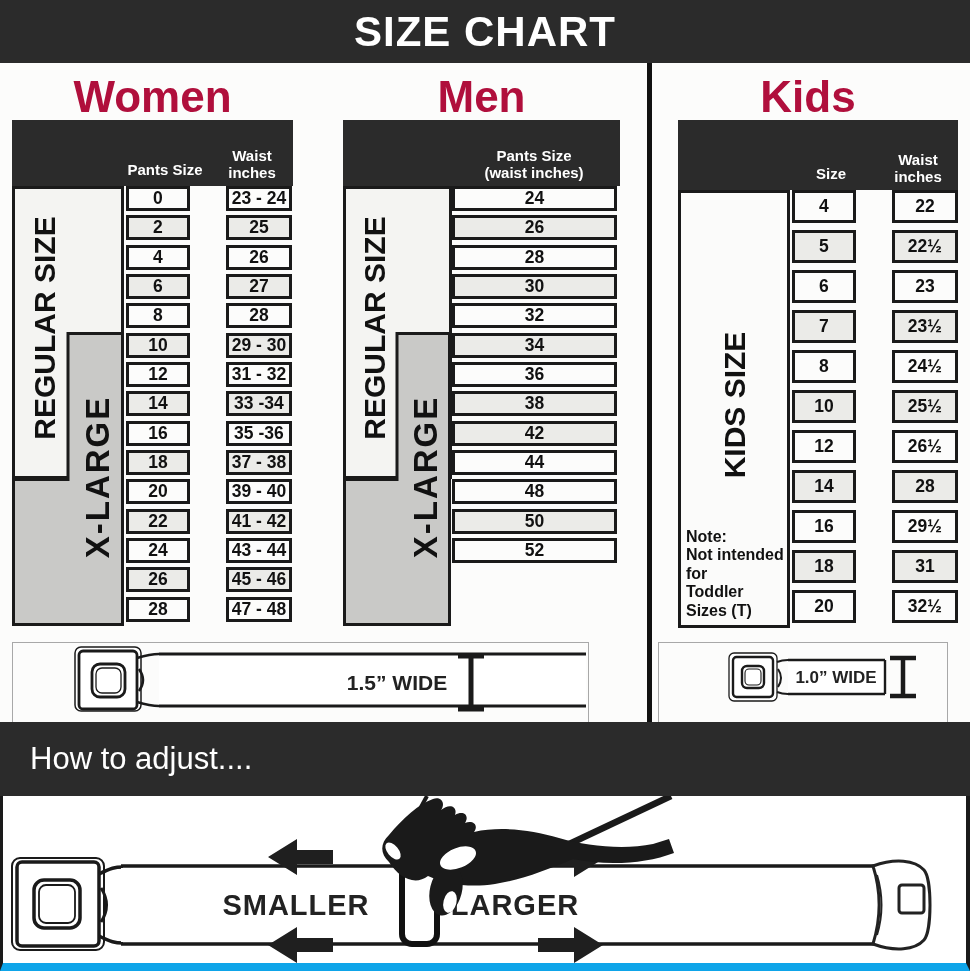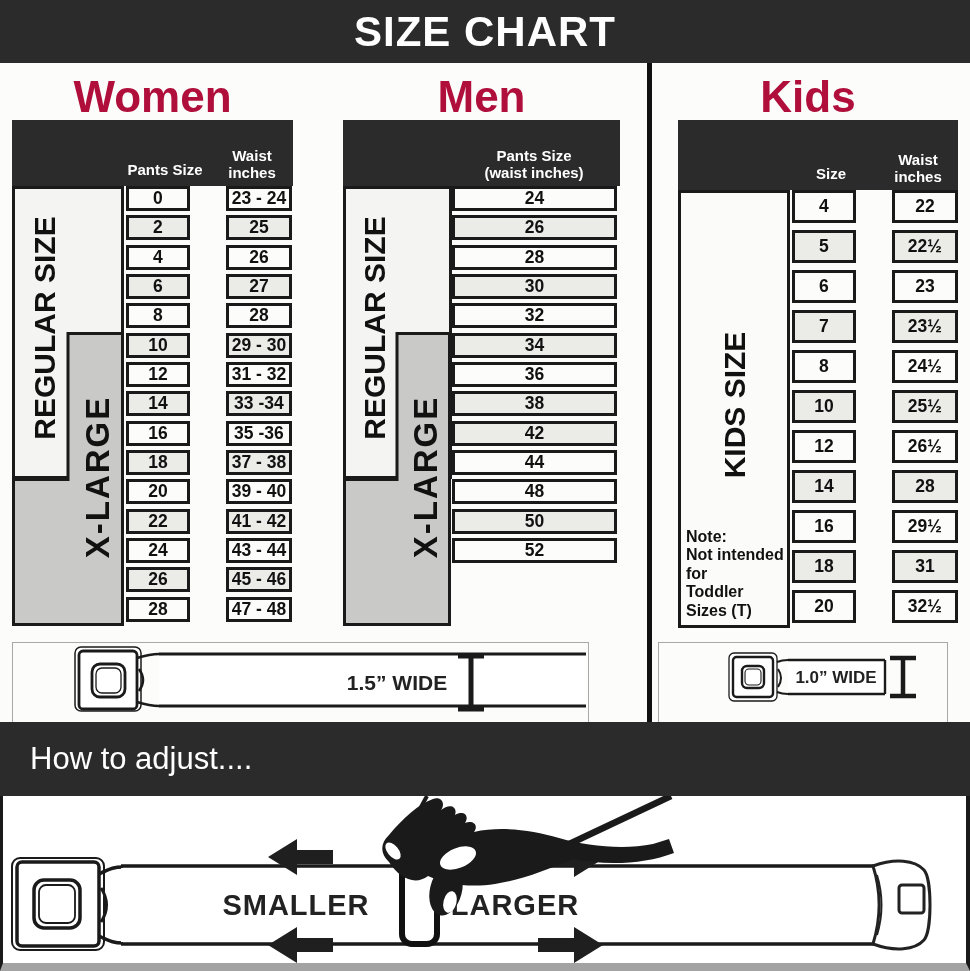--- a/index.html
+++ b/index.html
@@ -46,21 +46,21 @@
   .kids-note{position:absolute;left:5px;bottom:5px;font-size:16px;font-weight:bold;line-height:18.5px;color:#111;}
   
   .belt-box{position:absolute;top:642px;border:1px solid #a8a8a8;background:#fcfcfb;}
   #belt-adult{left:12px;width:575px;height:80px;}
   #belt-kids{left:658px;width:288px;height:80px;}
   
   #adjust-banner{position:absolute;left:0;top:722px;width:100%;height:74px;background:#2b2b2b;
         color:#fff;font-size:31px;font-weight:normal;display:flex;align-items:center;
         padding-left:30px;box-sizing:border-box;}
   #adjust-panel{position:absolute;left:0;top:796px;width:970px;height:175px;box-sizing:border-box;
-        border-left:3px solid #1a1a1a;border-right:4px solid #1a1a1a;border-bottom:8px solid #a3a3a3;
+        border-left:3px solid #1a1a1a;border-right:4px solid #1a1a1a;border-bottom:8px solid #0ea5e9;
         background:#fff;}
   svg text{font-family:"Liberation Sans",sans-serif;}
 </style>
 </head>
 <body>
 
 <div class="page">
 
   <div class="banner-top">SIZE CHART</div>
 

